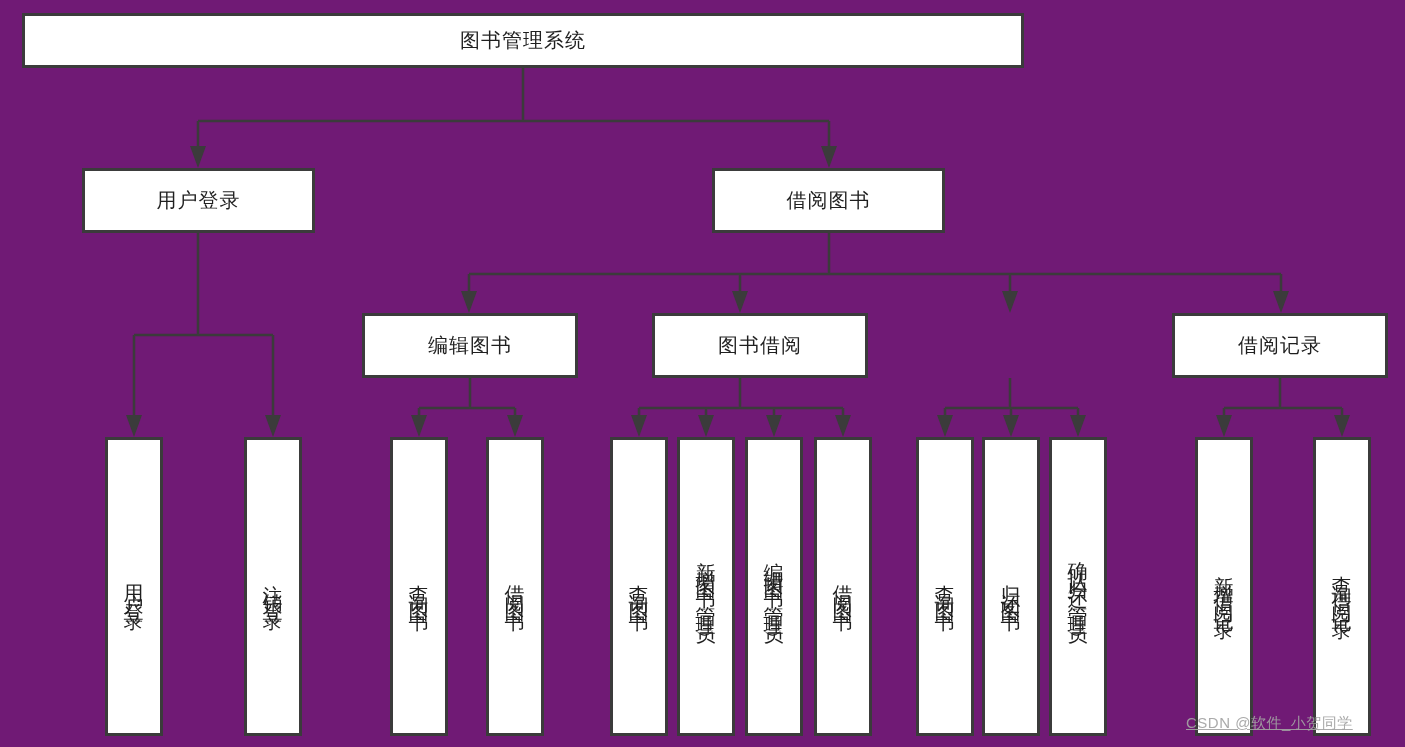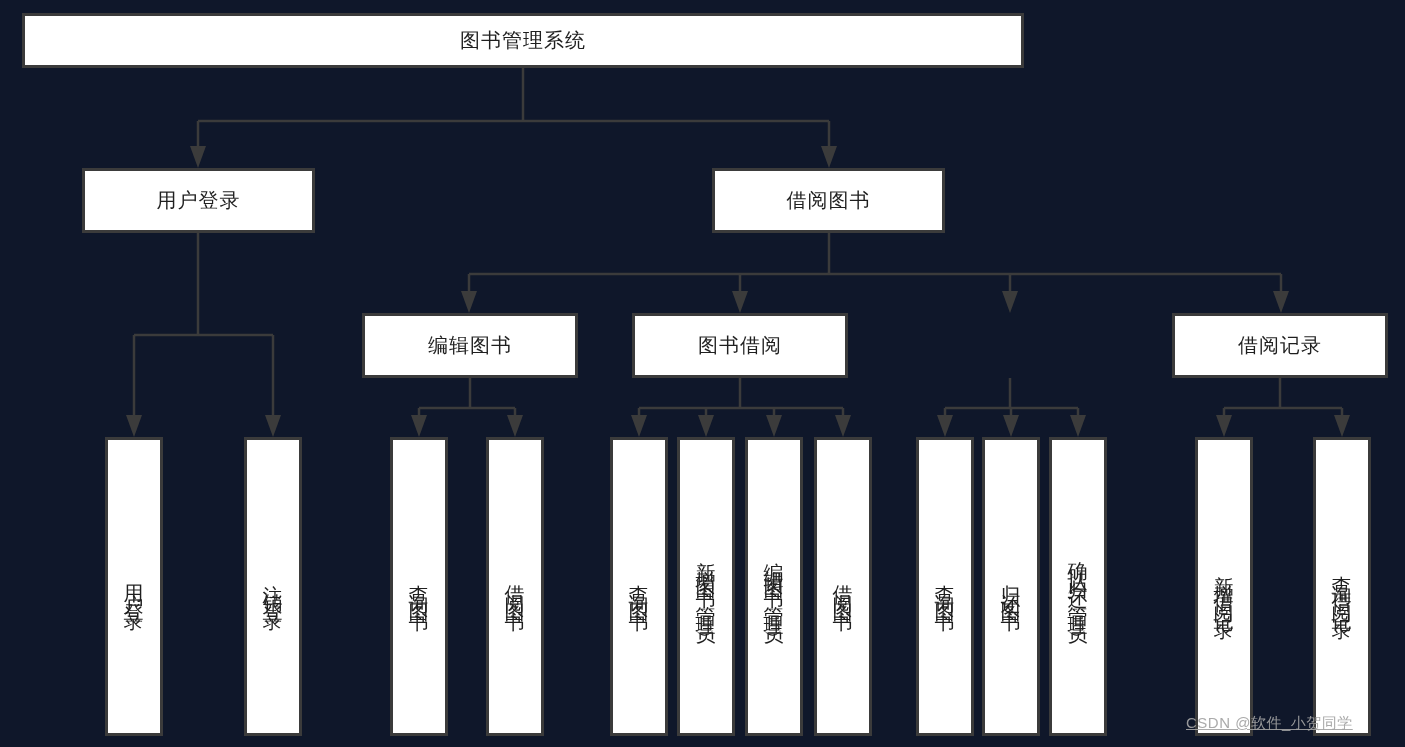--- a/index.html
+++ b/index.html
@@ -5,21 +5,21 @@
   html, body {
     margin: 0;
     padding: 0;
     background: #ffffff;
     font-family: "Liberation Sans", "DejaVu Sans", sans-serif;
   }
   #canvas {
     position: relative;
     width: 1405px;
     height: 747px;
-    background: #0f172a;
+    background: #701a75;
     overflow: hidden;
   }
   #connectors {
     position: absolute;
     left: 0; top: 0;
     width: 1405px;
     height: 747px;
     z-index: 1;
   }
   .node {
@@ -34,21 +34,21 @@
     color: #1f1f1f;
     letter-spacing: 1px;
     z-index: 2;
   }
   .root  { left: 22px;  top: 13px;  width: 1002px; height: 55px; }
   .l2    { top: 168px; width: 233px; height: 65px; }
   .l2.a  { left: 82px; }
   .l2.b  { left: 712px; }
   .l3    { top: 313px; width: 216px; height: 65px; }
   .l3.a  { left: 362px; }
-  .l3.b  { left: 632px; }
+  .l3.b  { left: 652px; }
   .l3.c  { left: 902px; }
   .l3.d  { left: 1172px; }
   .leaf {
     top: 437px;
     width: 58px;
     height: 299px;
     writing-mode: vertical-rl;
     text-orientation: mixed;
     letter-spacing: 9px;
     font-size: 20px;

